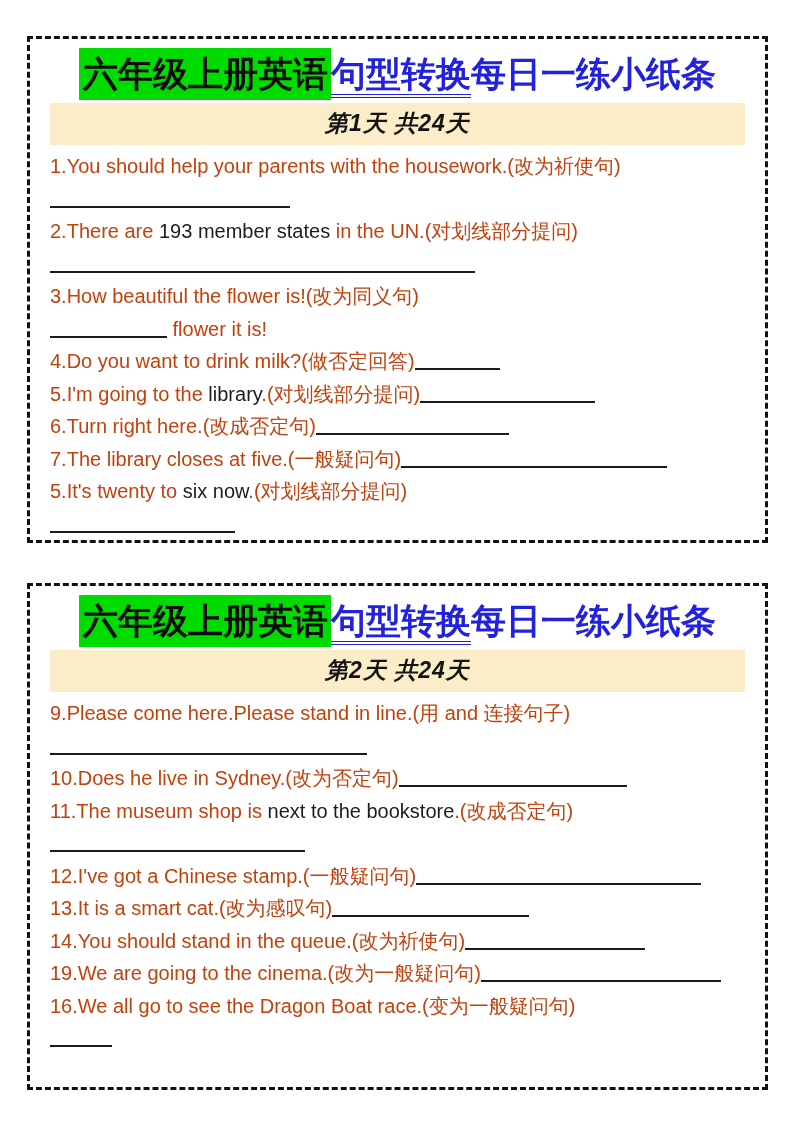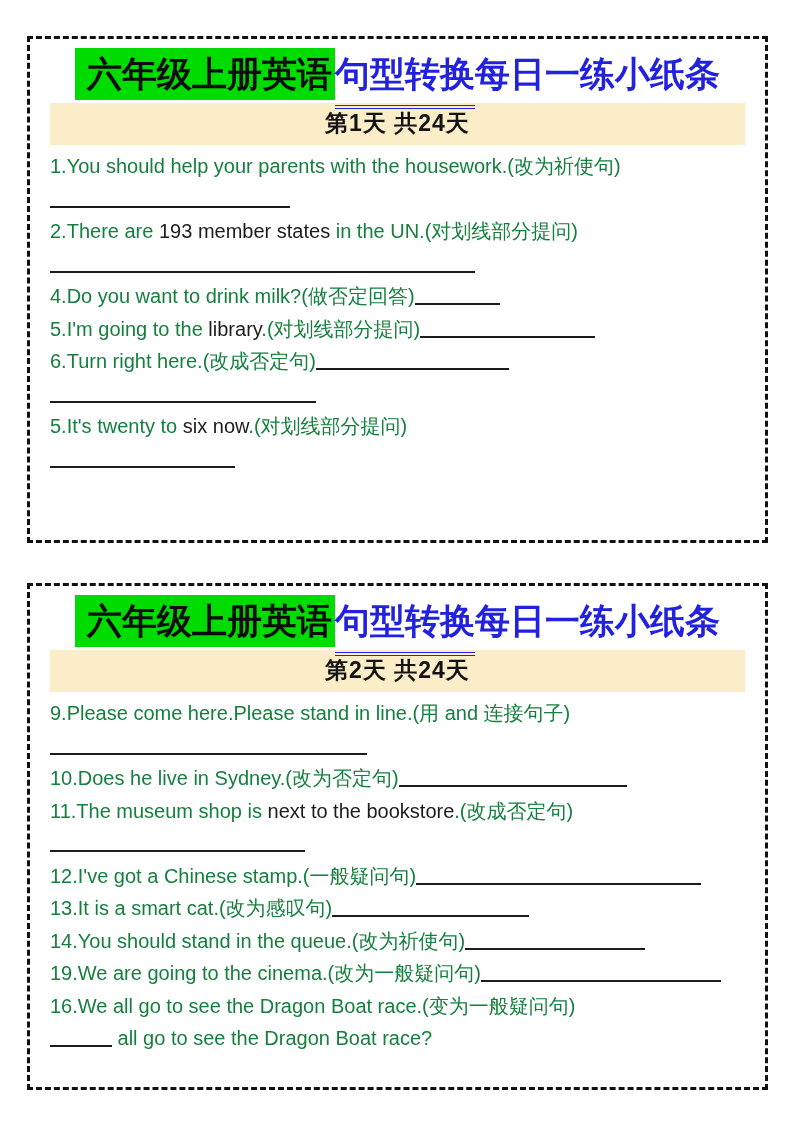--- a/index.html
+++ b/index.html
@@ -12,31 +12,31 @@
     position:absolute;left:27px;width:741px;height:507px;
     border:3px dashed #111;box-sizing:border-box;
     padding:8px 20px 0 20px;background:#fff;overflow:hidden;
   }
   .card.day1{top:36px;}
   .card.day2{top:583px;}
   .title{
     text-align:center;font-size:35px;font-weight:bold;
     margin:4px 0 6px 0;white-space:nowrap;line-height:1.32;
   }
-  .t-green{background:var(--hl,#00db00);color:#0c0c0c;padding:6px 3px 7px 12px;}
+  .t-green{background:var(--hl,#00db00);color:#0c0c0c;padding:6px 3px 7px 4px;}
   .t-blue{color:var(--blue,#2222de);}
-  .t-und{border-bottom:4px double var(--blue,#2222de);padding-bottom:12px;}
+  .t-und{border-bottom:4px double var(--blue,#2222de);padding-bottom:1px;}
   .banner{
     background:var(--cream,#faedc8);text-align:center;
     font-weight:bold;font-size:23px;letter-spacing:1px;
-    padding:5px 0 6px 0;color:#141414;
+    padding:5px 0 6px 0;color:#141414;font-style:italic;
   }
   .questions{margin-top:5px;font-size:20px;}
   .qline{height:32.5px;line-height:32.5px;white-space:nowrap;}
-  .qtext{color:#15803d;}
+  .qtext{color:#c2410c;}
   .u{
     text-underline-offset:4px;
     text-decoration-thickness:1.5px;
   }
   .blank{
     display:inline-block;height:3px;
     border-bottom:2px solid #1c1c1c;
     vertical-align:-2px;
   }
 </style>
@@ -46,40 +46,42 @@
 <div>
 
   <section class="card day1">
     <h1 class="title"><span class="t-green">六年级上册英语</span><span class="t-blue t-und">句型转换</span><span class="t-blue">每日一练小纸条</span></h1>
     <div class="banner">第1天 共24天</div>
     <div class="questions">
         <div class="qline"><span class="qtext">1.You should help your parents with the housework.(改为祈使句)</span></div>
         <div class="qline"><span class="blank" style="width: 240px;"></span></div>
         <div class="qline"><span class="qtext">2.There are </span><span class="u">193 member states </span><span class="qtext">in the UN.(对划线部分提问)</span></div>
         <div class="qline"><span class="blank" style="width: 425px;"></span></div>
+        <div class="qline"><span class="qtext">3.How beautiful the flower is!(改为同义句)</span></div>
+        <div class="qline"><span class="blank" style="width: 117px;"></span><span class="qtext"> flower it is!</span></div>
         <div class="qline"><span class="qtext">4.Do you want to drink milk?(做否定回答)</span><span class="blank" style="width: 85px;"></span></div>
         <div class="qline"><span class="qtext">5.I'm going to the </span><span class="u">library</span><span class="qtext">.(对划线部分提问)</span><span class="blank" style="width: 175px;"></span></div>
         <div class="qline"><span class="qtext">6.Turn right here.(改成否定句)</span><span class="blank" style="width: 193px;"></span></div>
-        <div class="qline"><span class="blank" style="width: 266px;"></span></div>
+        <div class="qline"><span class="qtext">7.The library closes at five.(一般疑问句)</span><span class="blank" style="width: 266px;"></span></div>
         <div class="qline"><span class="qtext">5.It's twenty to </span><span class="u">six now</span><span class="qtext">.(对划线部分提问)</span></div>
         <div class="qline"><span class="blank" style="width: 185px;"></span></div>
       </div>
   </section>
 
   <section class="card day2">
     <h1 class="title"><span class="t-green">六年级上册英语</span><span class="t-blue t-und">句型转换</span><span class="t-blue">每日一练小纸条</span></h1>
     <div class="banner">第2天 共24天</div>
     <div class="questions">
         <div class="qline"><span class="qtext">9.Please come here.Please stand in line.(用 and 连接句子)</span></div>
         <div class="qline"><span class="blank" style="width: 317px;"></span></div>
         <div class="qline"><span class="qtext">10.Does he live in Sydney.(改为否定句)</span><span class="blank" style="width: 228px;"></span></div>
         <div class="qline"><span class="qtext">11.The museum shop is </span><span class="u">next to the bookstore</span><span class="qtext">.(改成否定句)</span></div>
         <div class="qline"><span class="blank" style="width: 255px;"></span></div>
         <div class="qline"><span class="qtext">12.I've got a Chinese stamp.(一般疑问句)</span><span class="blank" style="width: 285px;"></span></div>
         <div class="qline"><span class="qtext">13.It is a smart cat.(改为感叹句)</span><span class="blank" style="width: 197px;"></span></div>
         <div class="qline"><span class="qtext">14.You should stand in the queue.(改为祈使句)</span><span class="blank" style="width: 180px;"></span></div>
         <div class="qline"><span class="qtext">19.We are going to the cinema.(改为一般疑问句)</span><span class="blank" style="width: 240px;"></span></div>
         <div class="qline"><span class="qtext">16.We all go to see the Dragon Boat race.(变为一般疑问句)</span></div>
-        <div class="qline"><span class="blank" style="width: 62px;"></span><span class="qtext"> all go to see the Dragon Boat race?</span></div>
+        <div class="qline"><span class="blank" style="width: 62px;"></span></div>
       </div>
   </section>
 
 </div>
 
 </body></html>

